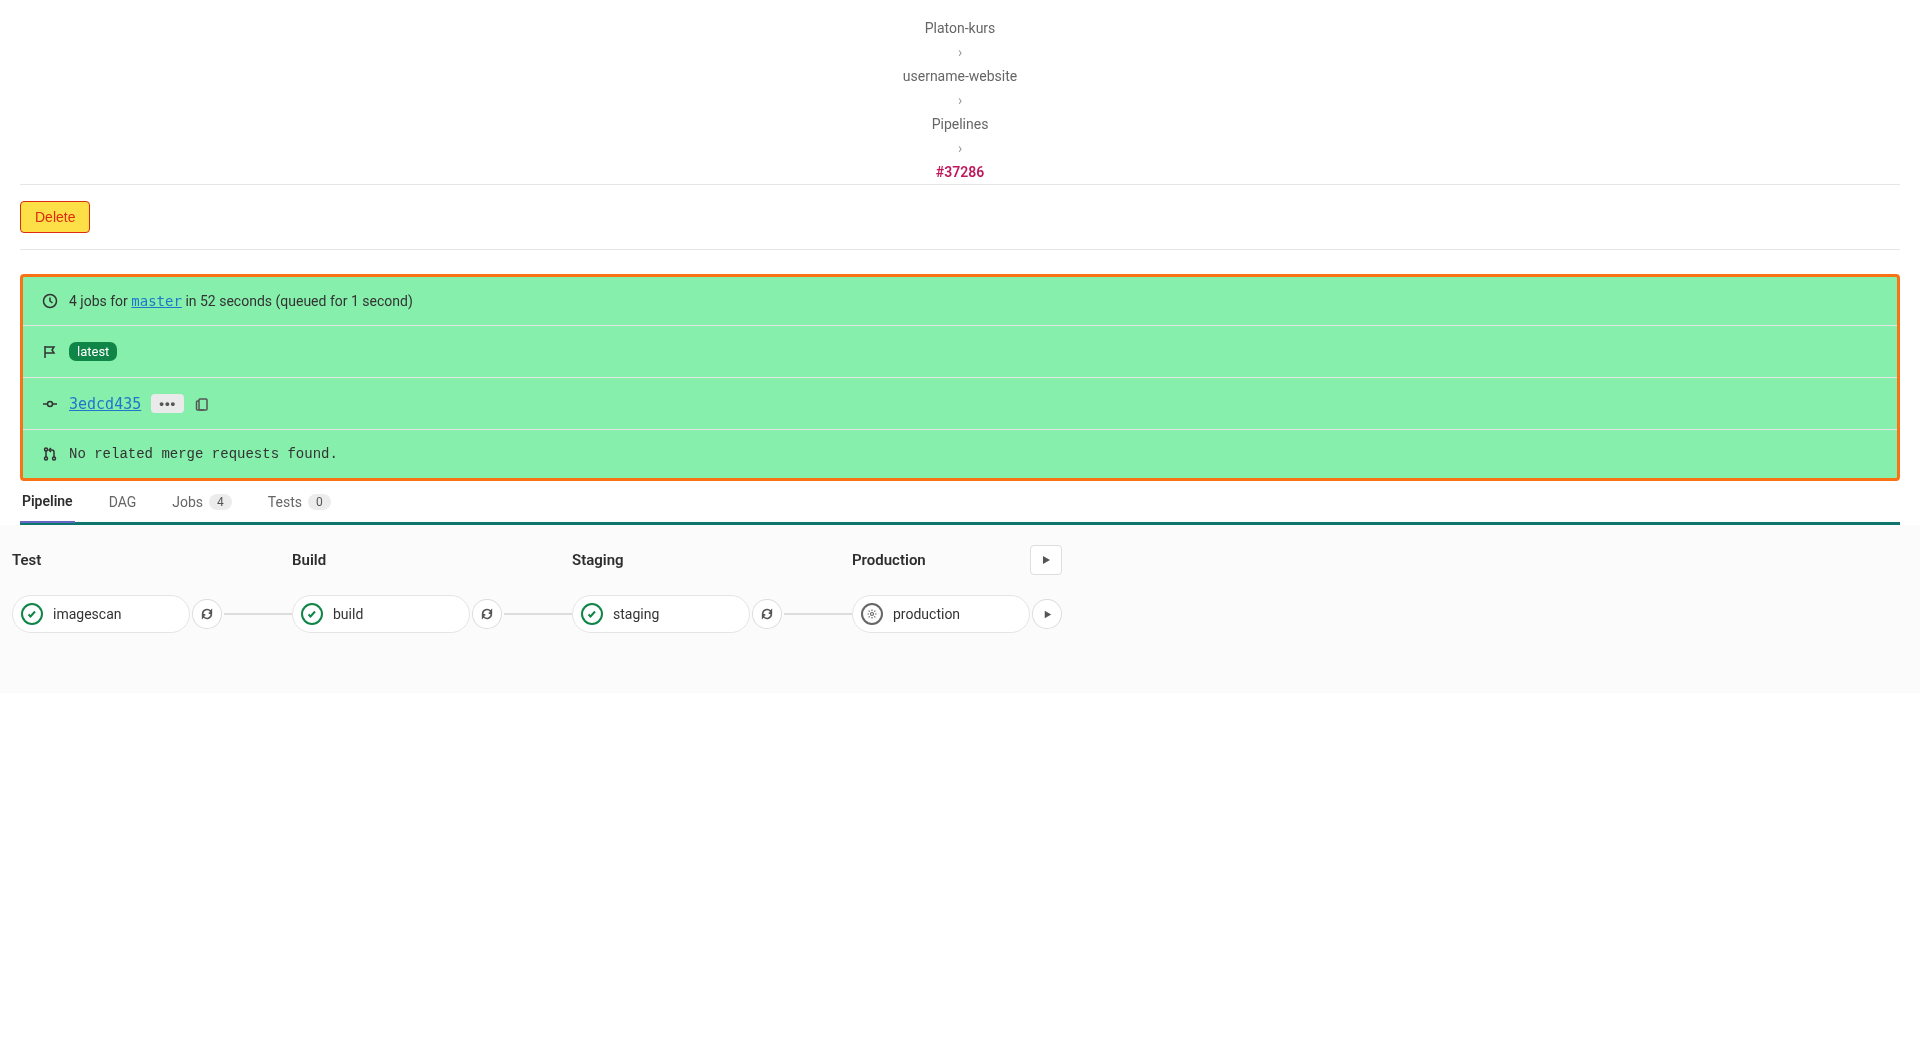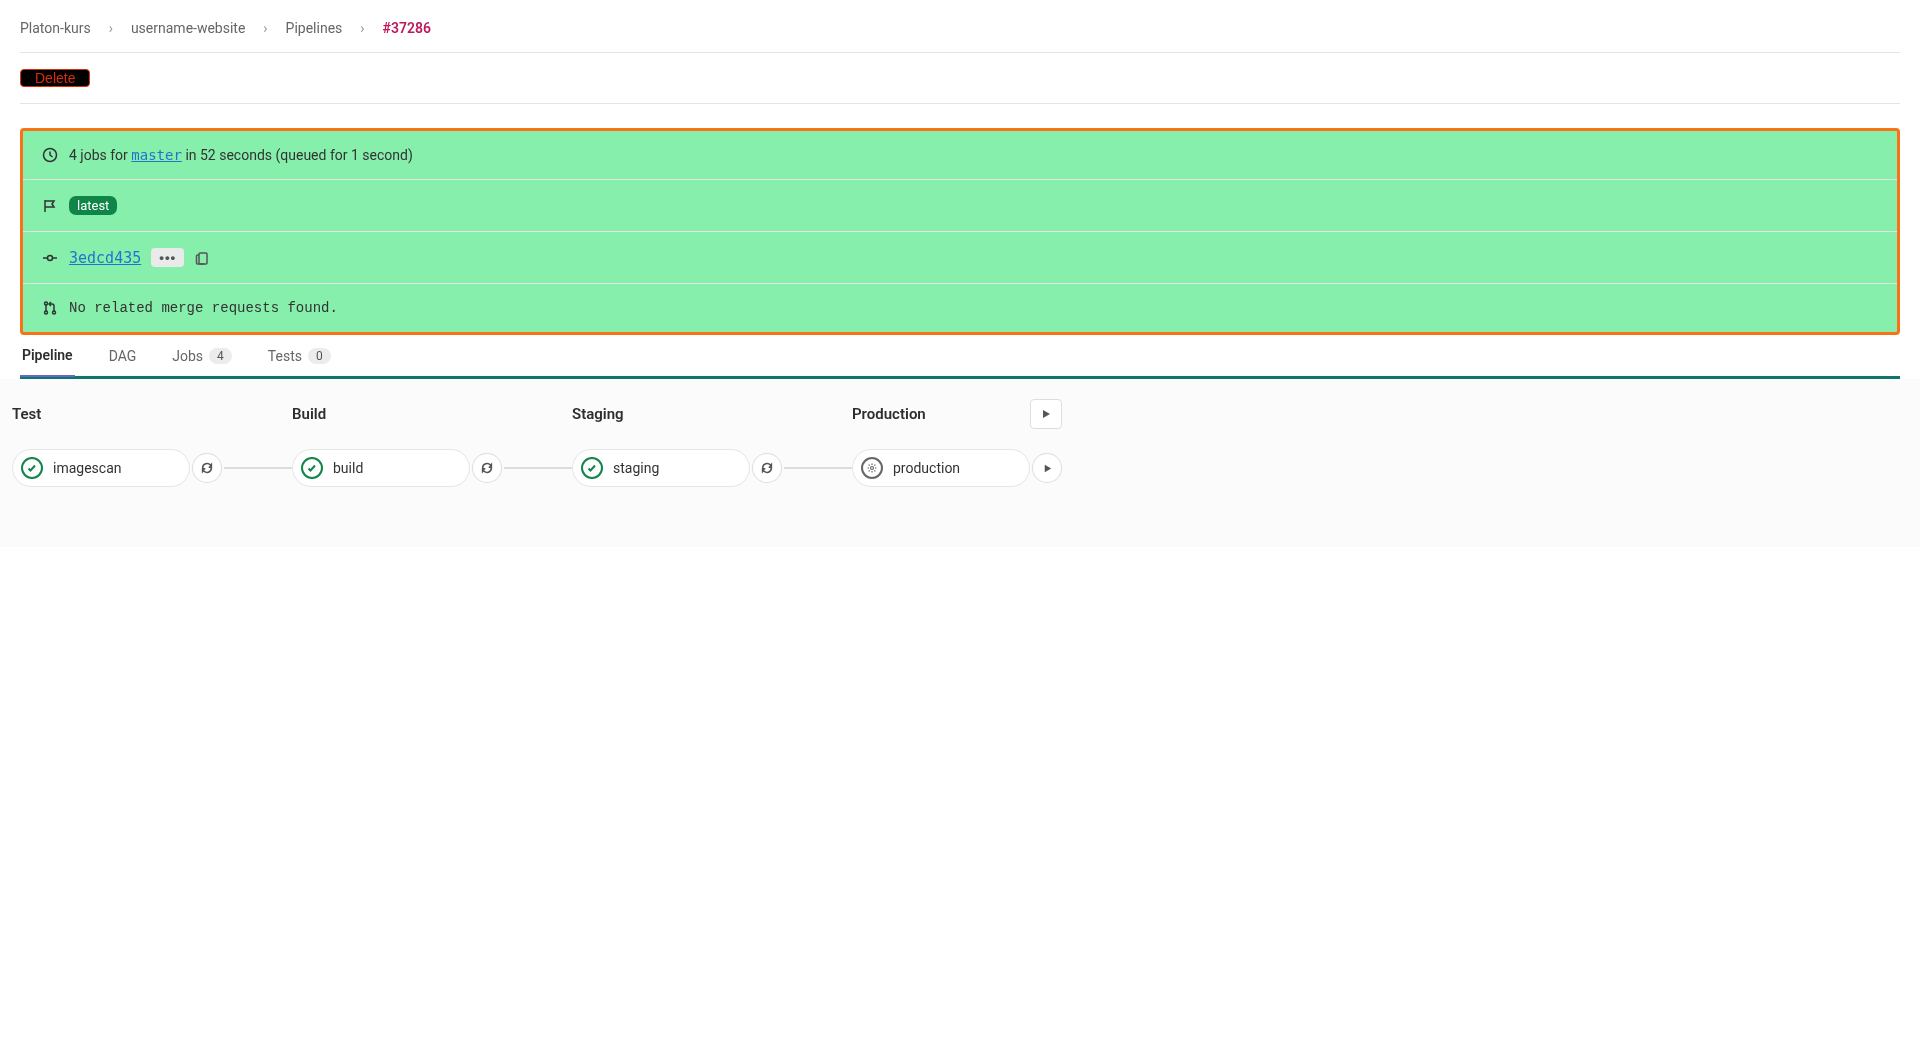--- a/index.html
+++ b/index.html
@@ -8,25 +8,26 @@
   background: #fff;
   color: #2e2e2e;
   font-size: 14px;
 }
 .container { padding: 20px 20px 0 20px; }
 
 
 .breadcrumb {
   display: flex;
   align-items: center;
-  gap: 18px;
+  gap: 8px;
   color: #666;
-  padding-bottom: 16px;
+  padding-bottom: 4px;
   border-bottom: 1px solid #e5e5e5;
   margin-bottom: 16px;
+  flex-direction: column;
 }
 .breadcrumb a { color: #666; text-decoration: none; }
 .breadcrumb .sep { color: #999; }
 .breadcrumb .current { color: #be185d; font-weight: 600; }
 
 
 .header-row {
   display: flex;
   align-items: center;
   justify-content: space-between;
@@ -49,22 +50,22 @@
 .pipeline-info { font-size: 15px; color: #2e2e2e; }
 .pipeline-info b { font-weight: 600; }
 .avatar {
   width: 22px; height: 22px; border-radius: 50%;
   background: #f0f0f0; border: 1px solid #ccc; display: inline-block;
   vertical-align: middle; margin: 0 4px;
 }
 .delete-btn {
   border: 1px solid #dd2b0e;
   color: #dd2b0e;
-  background: #000000;
-  padding: 0 14px;
+  background: #fde047;
+  padding: 7px 14px;
   border-radius: 4px;
   font-size: 14px;
   cursor: pointer;
 }
 
 
 h1.page-title { font-size: 28px; font-weight: 600; margin-bottom: 20px; }
 
 
 .details-box {

